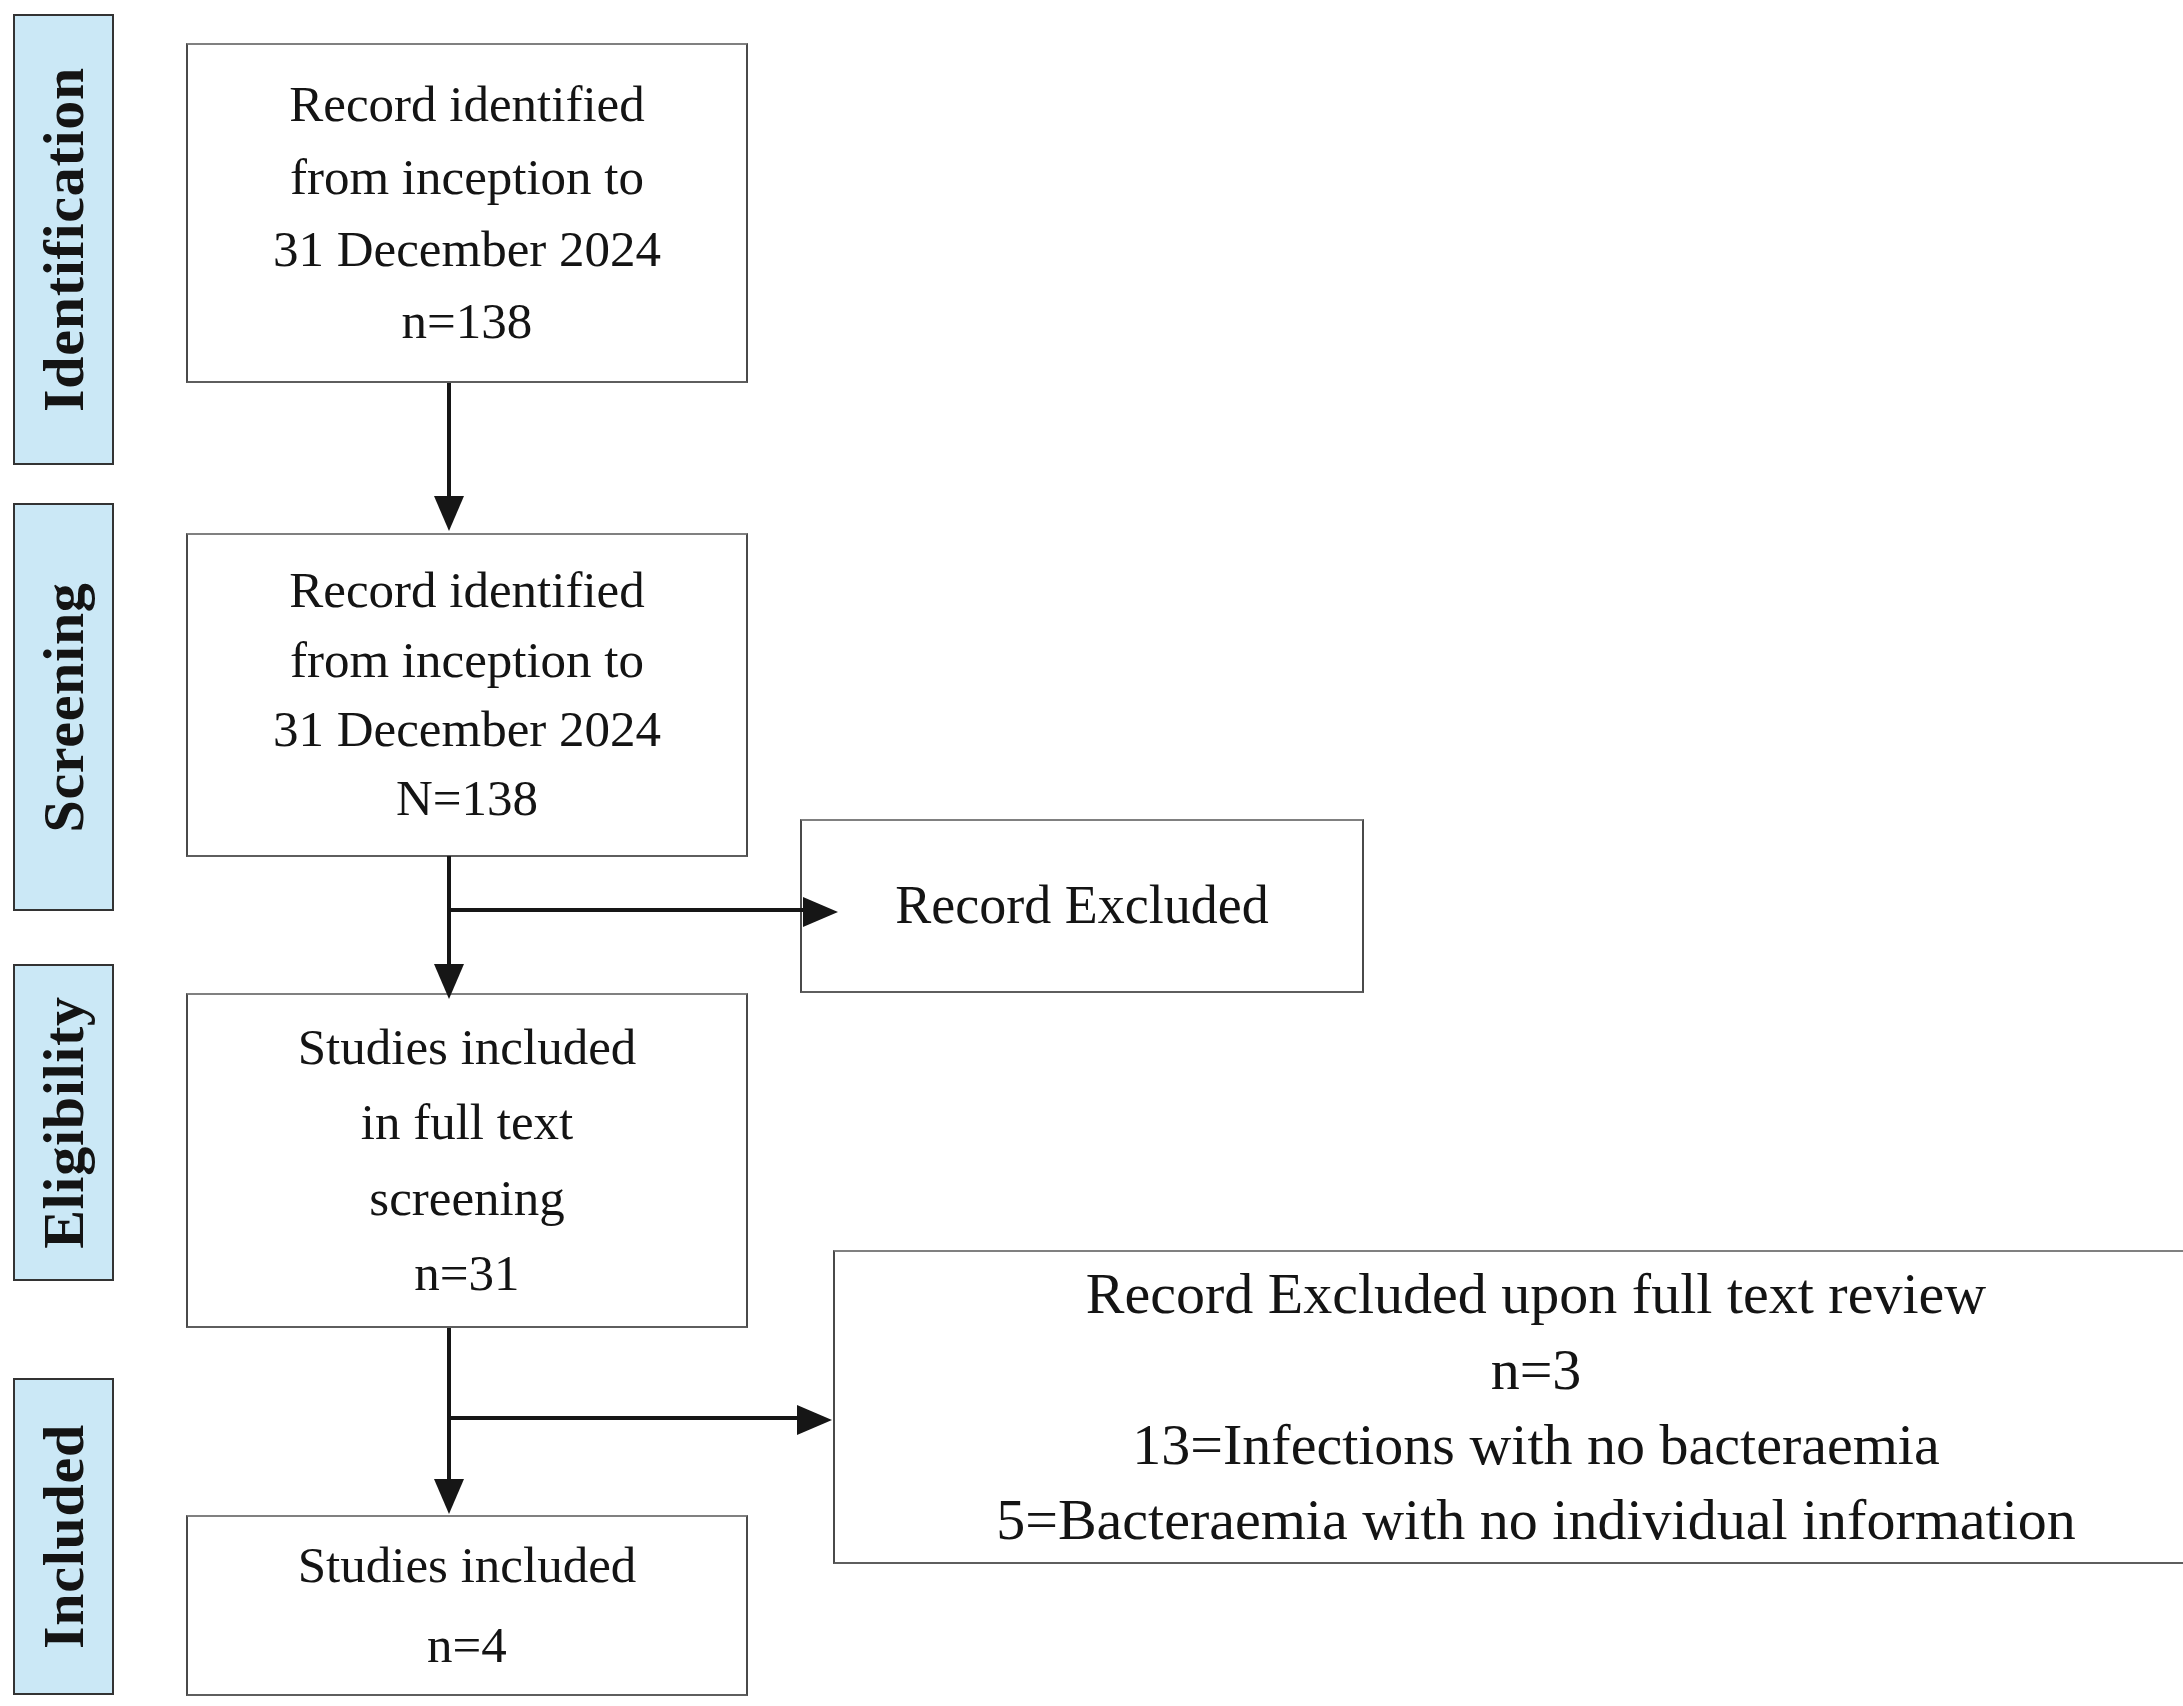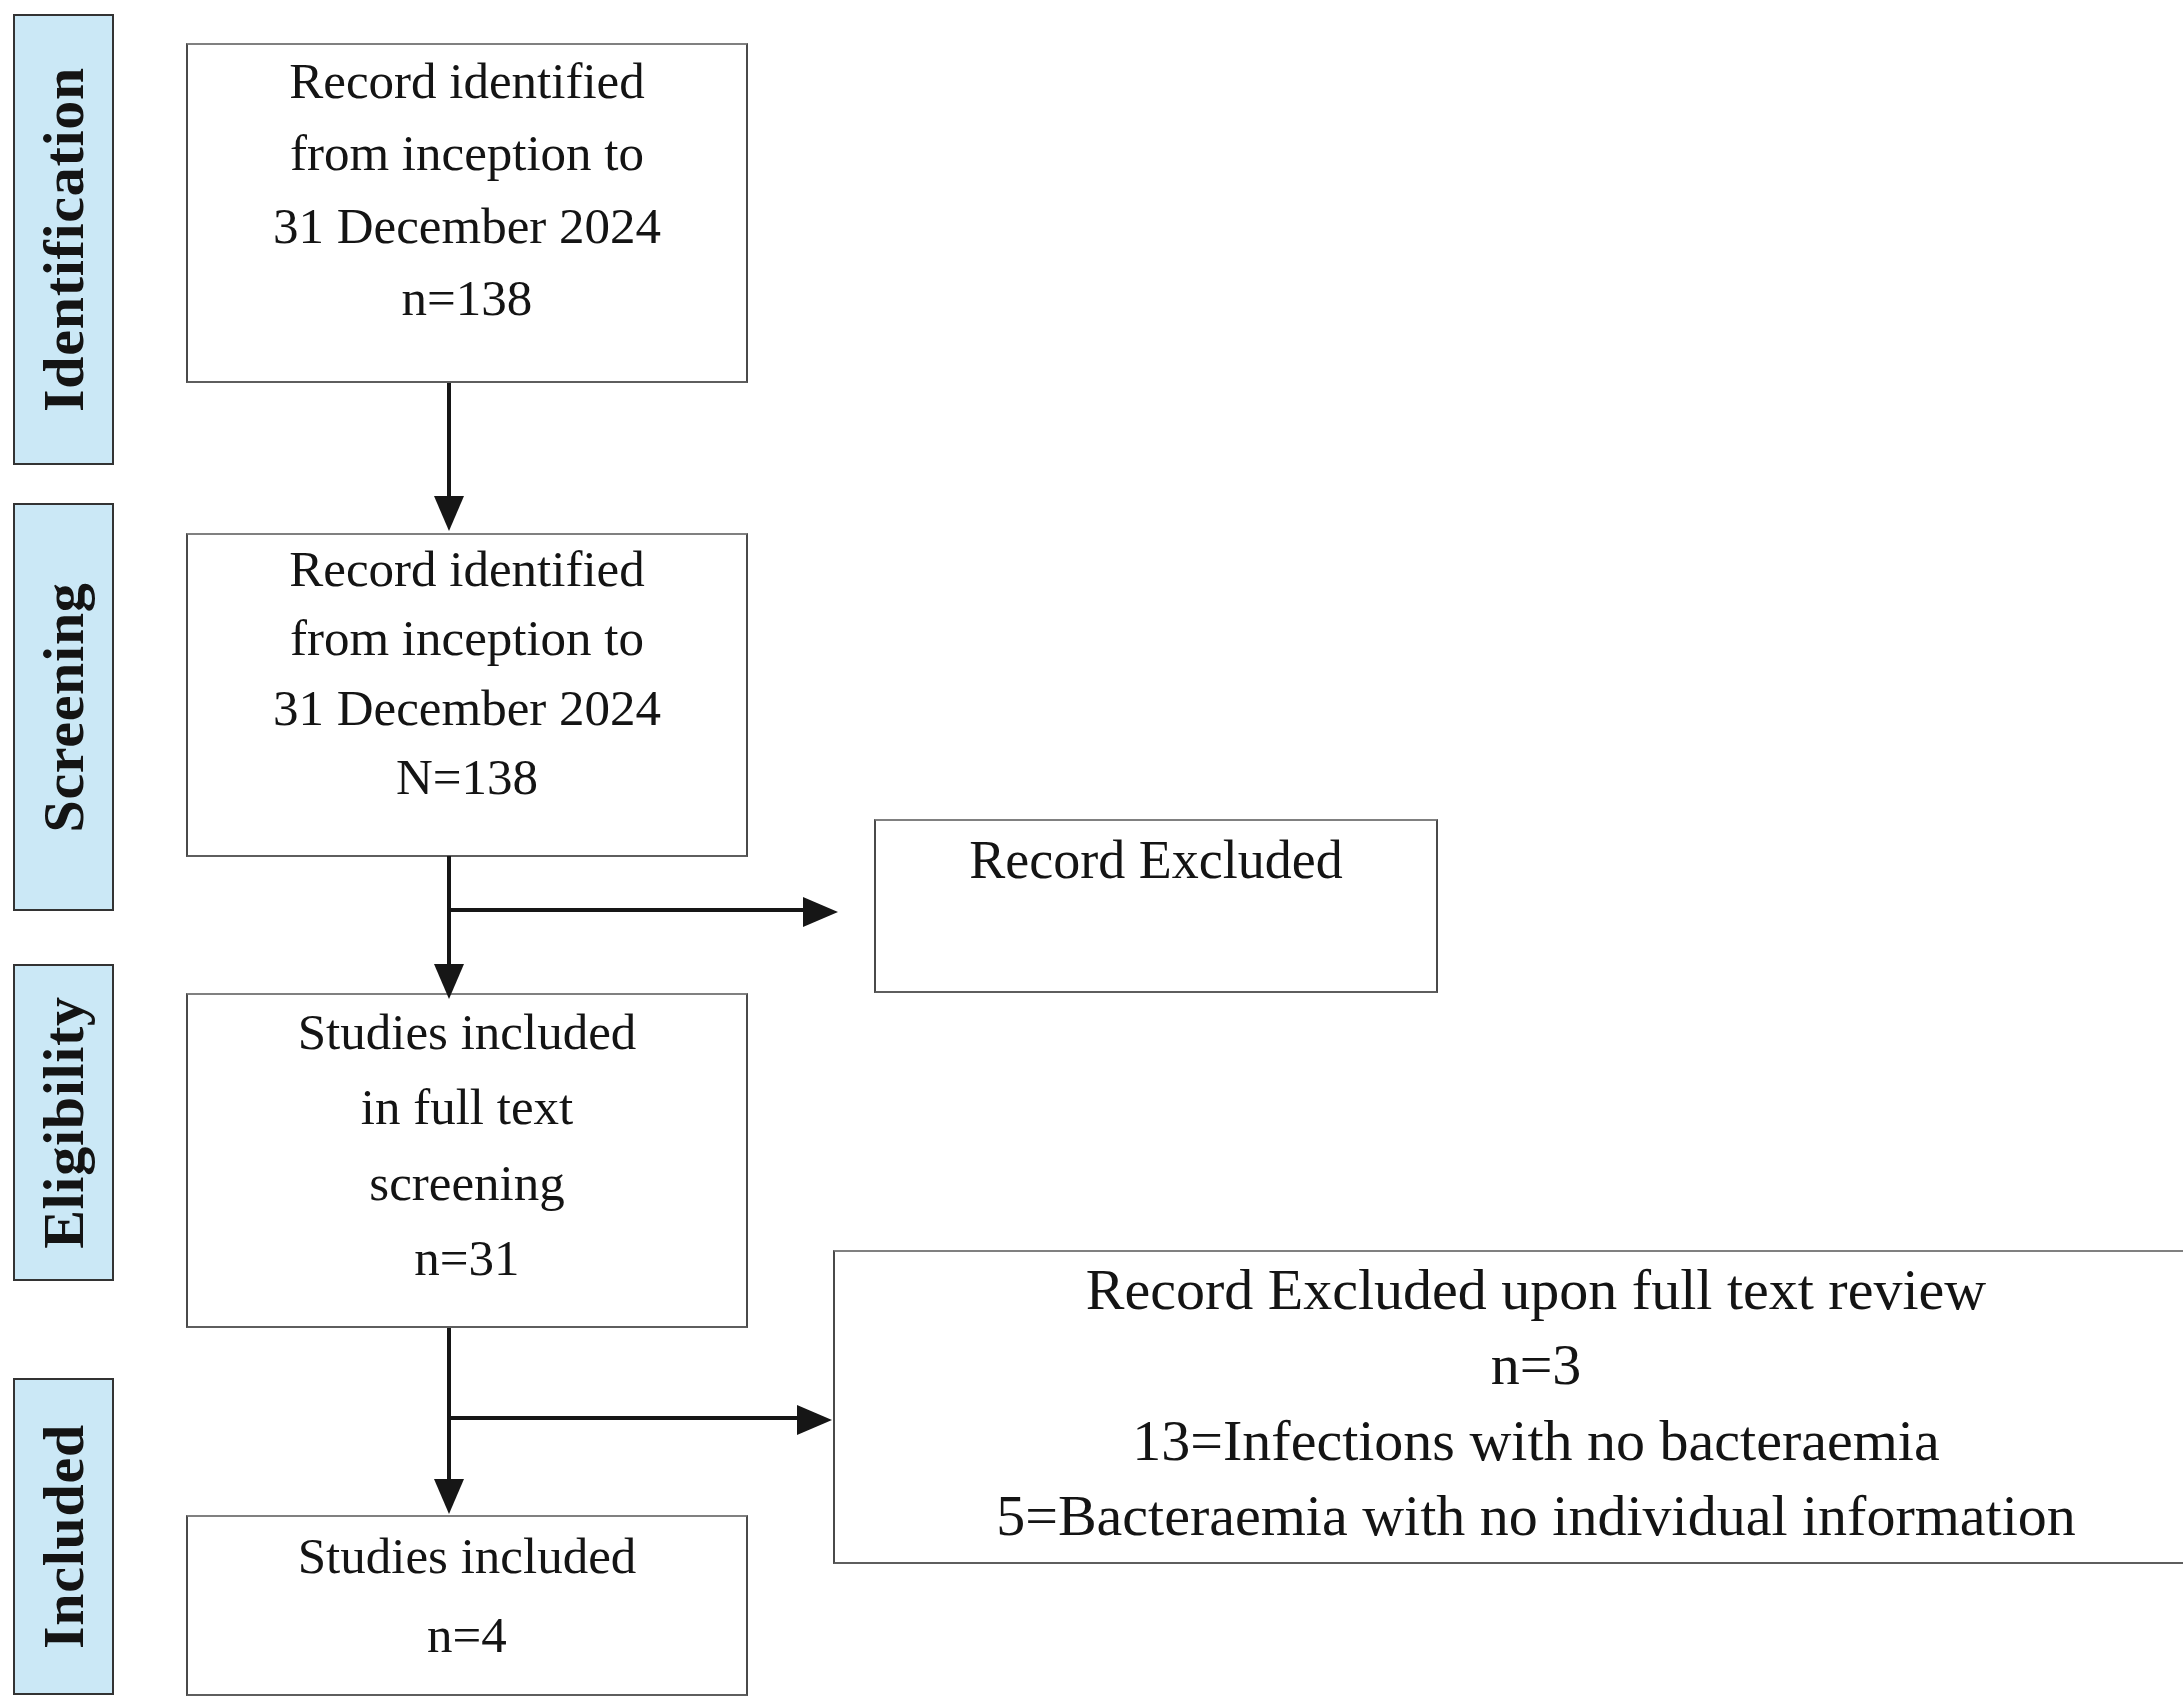--- a/index.html
+++ b/index.html
@@ -46,30 +46,30 @@
   .fbox {
     position: absolute;
     background: #ffffff;
     border: 2.8px solid var(--box-border, #4a4a4a);
     border-top-color: #808080;
     border-bottom-color: #5e5e5e;
     box-sizing: border-box;
     display: flex;
     flex-direction: column;
     align-items: center;
-    justify-content: flex-start;
+    justify-content: center;
     text-align: center;
   }
   .fbox .ln { width: 100%; }
 
   #box-identified { left: 186px; top: 43px;   width: 562px;  height: 340px; font-size: 51px; line-height: 1.42; }
   #box-screened   { left: 186px; top: 533px;  width: 562px;  height: 324px; font-size: 51px; line-height: 1.36; }
   #box-fulltext   { left: 186px; top: 993px; width: 562px;  height: 335px; font-size: 51px; line-height: 1.48; }
   #box-included   { left: 186px; top: 1515px; width: 562px;  height: 181px; font-size: 51px; line-height: 1.55; }
-  #box-excl1      { left: 874px; top: 819px; width: 564px; height: 174px; font-size: 54px; line-height: 1.48; }
+  #box-excl1      { left: 800px; top: 819px; width: 564px; height: 174px; font-size: 54px; line-height: 1.48; }
   #box-excl2      { left: 833px; top: 1250px; width: 1406px; height: 314px; font-size: 58px; line-height: 1.3; }
 
   
   .vline, .hline {
     position: absolute;
     background: var(--arrow, #161616);
   }
   .vline { width: 4.2px; }
   .hline { height: 4.2px; }
 

